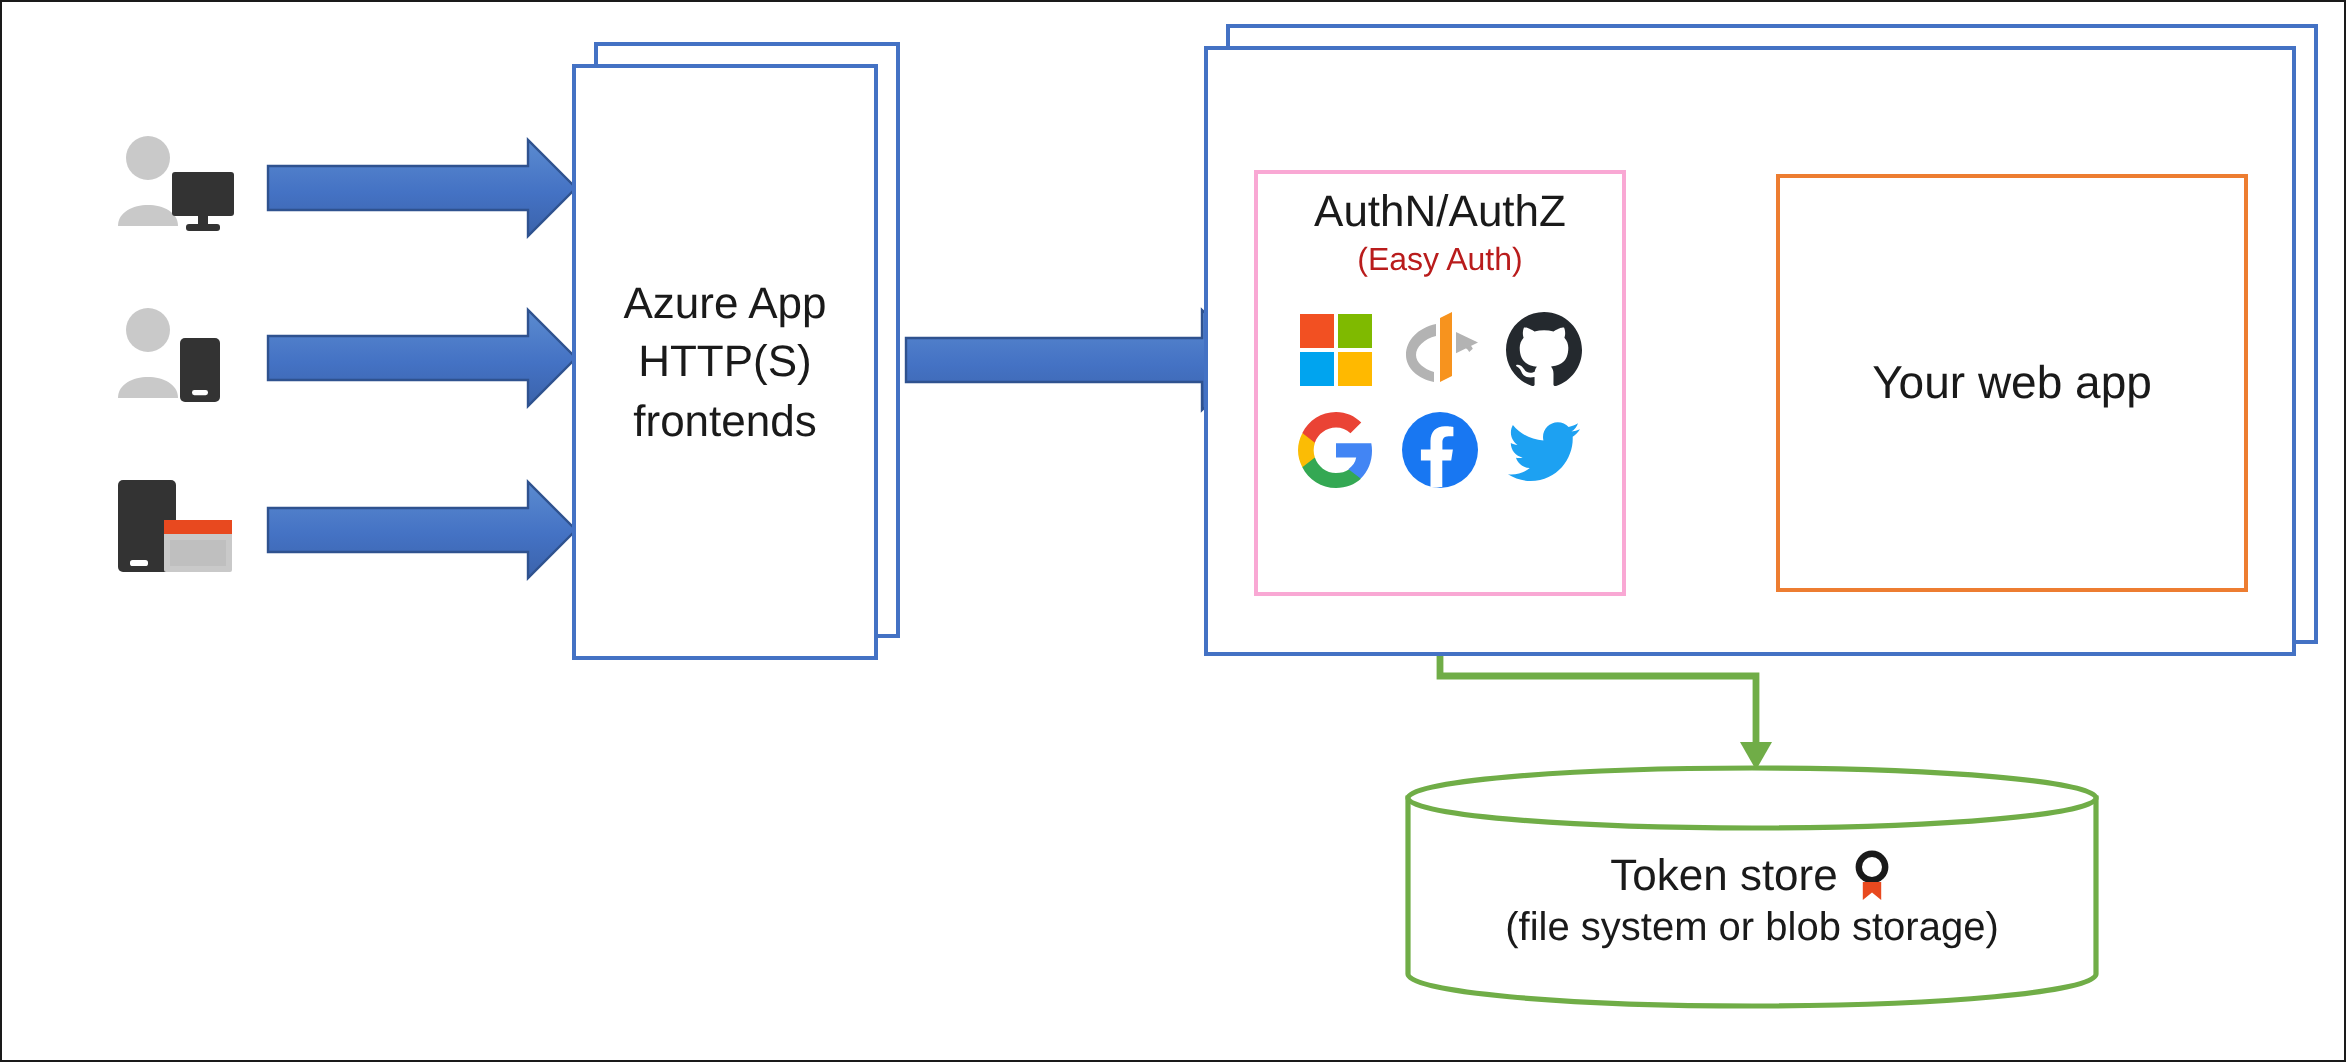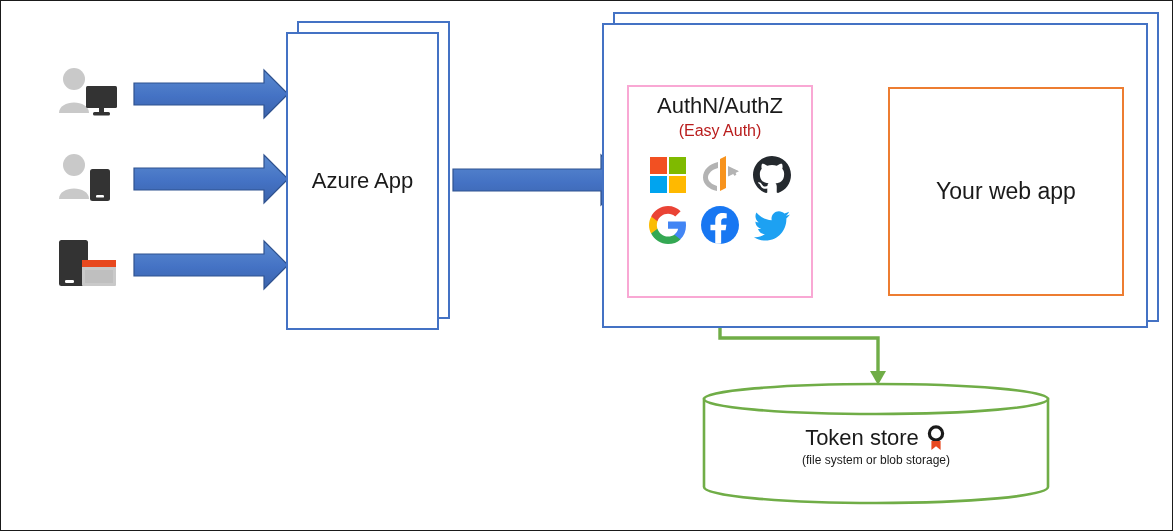--- a/index.html
+++ b/index.html
@@ -84,21 +84,21 @@
   .app-label{font-size:23px;color:#1a1a1a;text-align:center;}
 
   
   .ts-wrap{left:700px;top:380px;width:350px;height:124px;}
   .ts-text{
     position:absolute;left:0;top:44px;width:350px;
     text-align:center;color:#1a1a1a;
     pointer-events:none;
   }
   .ts-t1{font-size:22px;display:flex;align-items:center;justify-content:center;gap:6px;}
-  .ts-t2{font-size:12px;margin-top:2px;}
+  .ts-t2{font-size:20px;margin-top:2px;}
   .award{width:22px;height:26px;display:inline-block;vertical-align:-4px;}
 
   
   .cli{width:62px;height:54px;display:block;}
   .cli1{left:56px;top:66px;}
   .cli2{left:56px;top:152px;}
   .cli3{left:56px;top:237px;}
 
   
   #arrows{left:0;top:0;width:1173px;height:531px;pointer-events:none;}
@@ -170,20 +170,22 @@
       <rect x="25" y="22" width="34" height="26" rx="1" fill="#C9C9C9"></rect>
       <rect x="25" y="22" width="34" height="7" fill="#E8491F"></rect>
       <rect x="28" y="32" width="28" height="13" fill="#BFBFBF"></rect>
     </svg>
   </div>
 
   <div class="abs fe-back"></div>
   <div class="abs fe-front">
     <div class="fe-label">
       <div>Azure App</div>
+      <div>HTTP(S)</div>
+      <div>frontends</div>
     </div>
   </div>
 
   <div class="abs vm-back"></div>
   <div class="abs vm-front"></div>
 
   <div class="abs mw-box">
     <div class="mw-l1">AuthN/AuthZ</div>
     <div class="mw-l2">(Easy Auth)</div>
 

